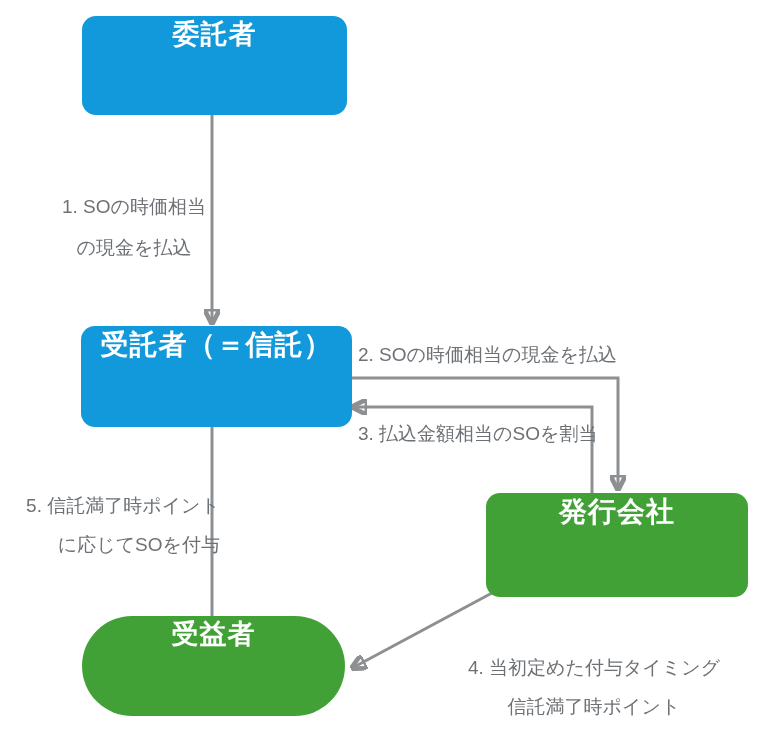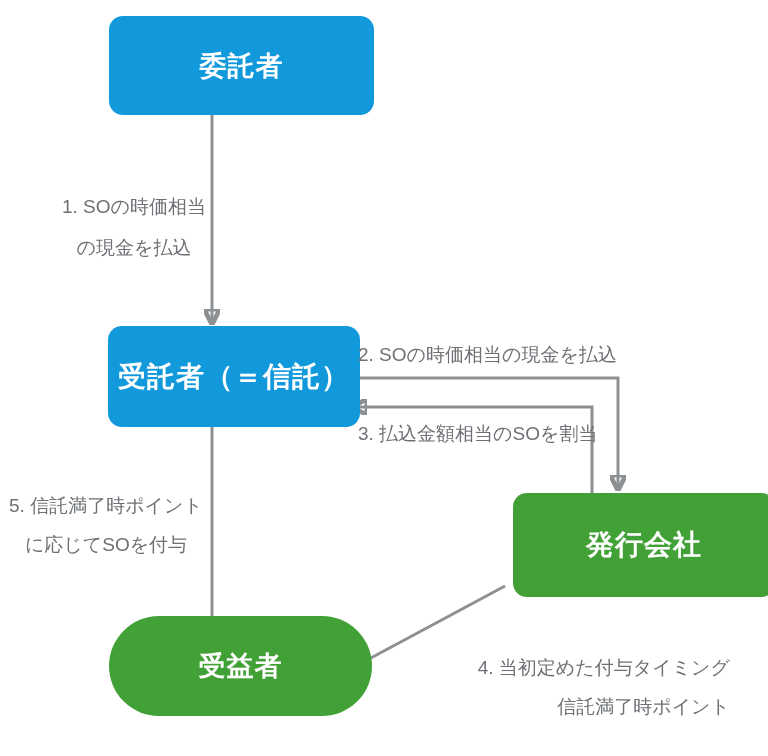--- a/index.html
+++ b/index.html
@@ -24,50 +24,49 @@
     z-index: 1;
   }
   .arrows path {
     stroke: #8D9093;
     stroke-width: 3;
     fill: none;
   }
   .node {
     position: absolute;
     display: flex;
-    align-items: center;
+    align-items: flex-start;
     justify-content: center;
     color: #ffffff;
     font-weight: 700;
     font-size: 27px;
     letter-spacing: 1px;
     border-radius: 14px;
     z-index: 2;
-    margin-left: 27px;
   }
   .node.blue  { background: #1199DC; }
   .node.green { background: #42A136; }
   #node-settlor     { left: 82px;  top: 16px;  width: 265px; height: 99px;  }
-  #node-trustee     { left: 81px;  top: 326px; width: 252px; height: 101px; font-size: 28px; }
+  #node-trustee     { left: 81px;  top: 326px; width: 271px; height: 101px; font-size: 28px; }
   #node-issuer      { left: 486px; top: 493px; width: 262px; height: 104px;  font-size: 28px; }
   #node-beneficiary { left: 82px;  top: 616px; width: 263px; height: 100px; border-radius: 52px; }
   .edge-label {
     position: absolute;
     color: #6D7175;
     font-size: 19px;
     font-weight: 500;
     z-index: 3;
     white-space: nowrap;
   }
   .edge-label.two-line { text-align: center; }
   #label-step1 { left: 28px;  top: 186px; width: 212px; line-height: 41px; }
   #label-step2 { left: 358px; top: 342px; }
   #label-step3 { left: 358px; top: 421px; }
-  #label-step5 { left: 0;   top: 486px; width: 212px; line-height: 39px; }
-  #label-step4 { left: 392px; top: 648px; width: 338px; line-height: 39px; text-align: right; }
+  #label-step5 { left: 8px;   top: 486px; width: 212px; line-height: 39px; text-align: right; }
+  #label-step4 { left: 425px; top: 648px; width: 338px; line-height: 39px; }
 </style>
 </head>
 <body>
 
 <div class="canvas">
 
   <svg class="arrows" viewBox="0 0 768 756" aria-hidden="true">
     <defs>
       <marker id="arrowhead" viewBox="0 0 10 10" refX="7" refY="5" markerWidth="5.2" markerHeight="5.2" orient="auto-start-reverse">
         <path d="M0 0 L10 5 L0 10 z" fill="#8D9093" stroke="none"></path>

